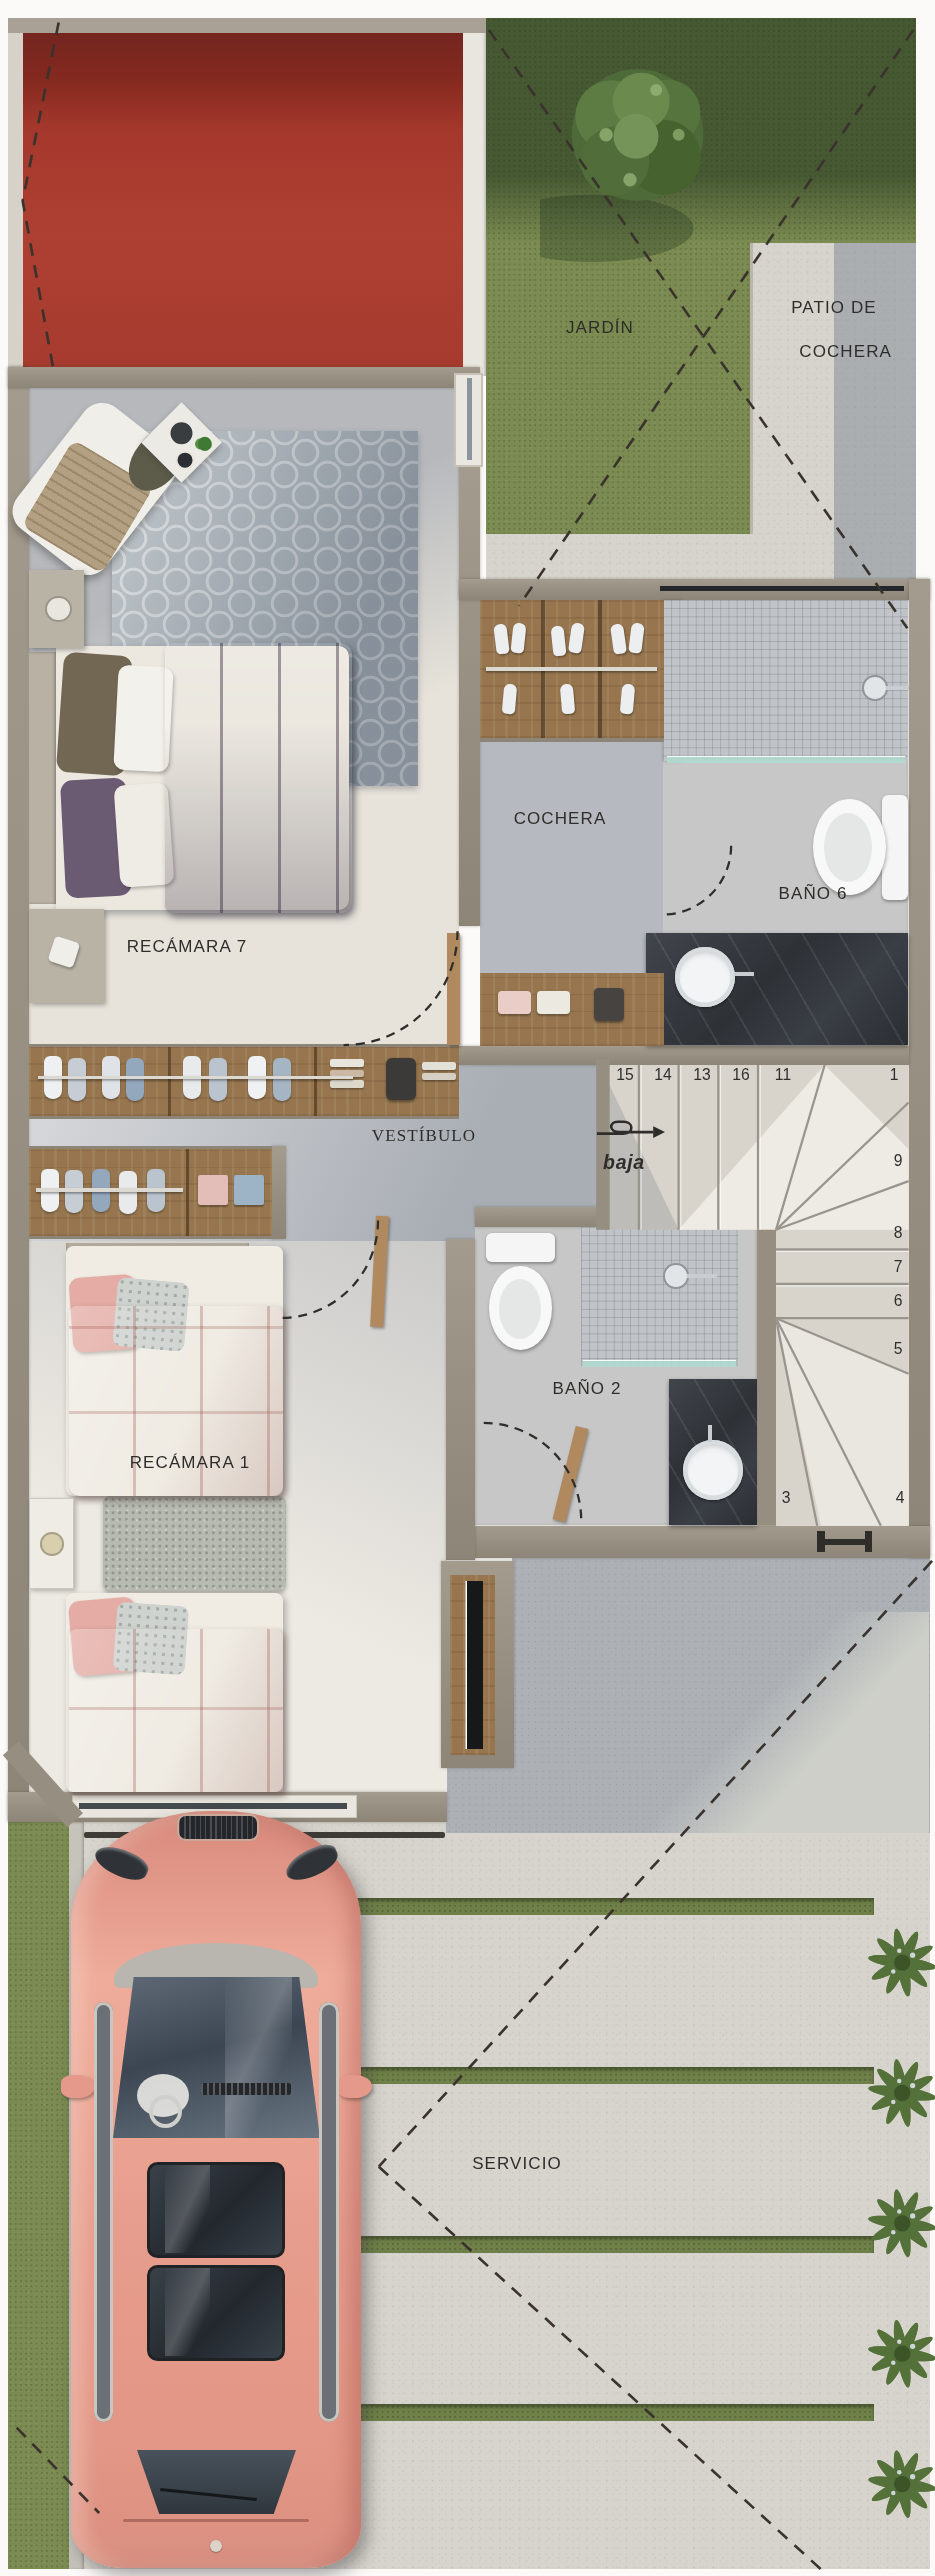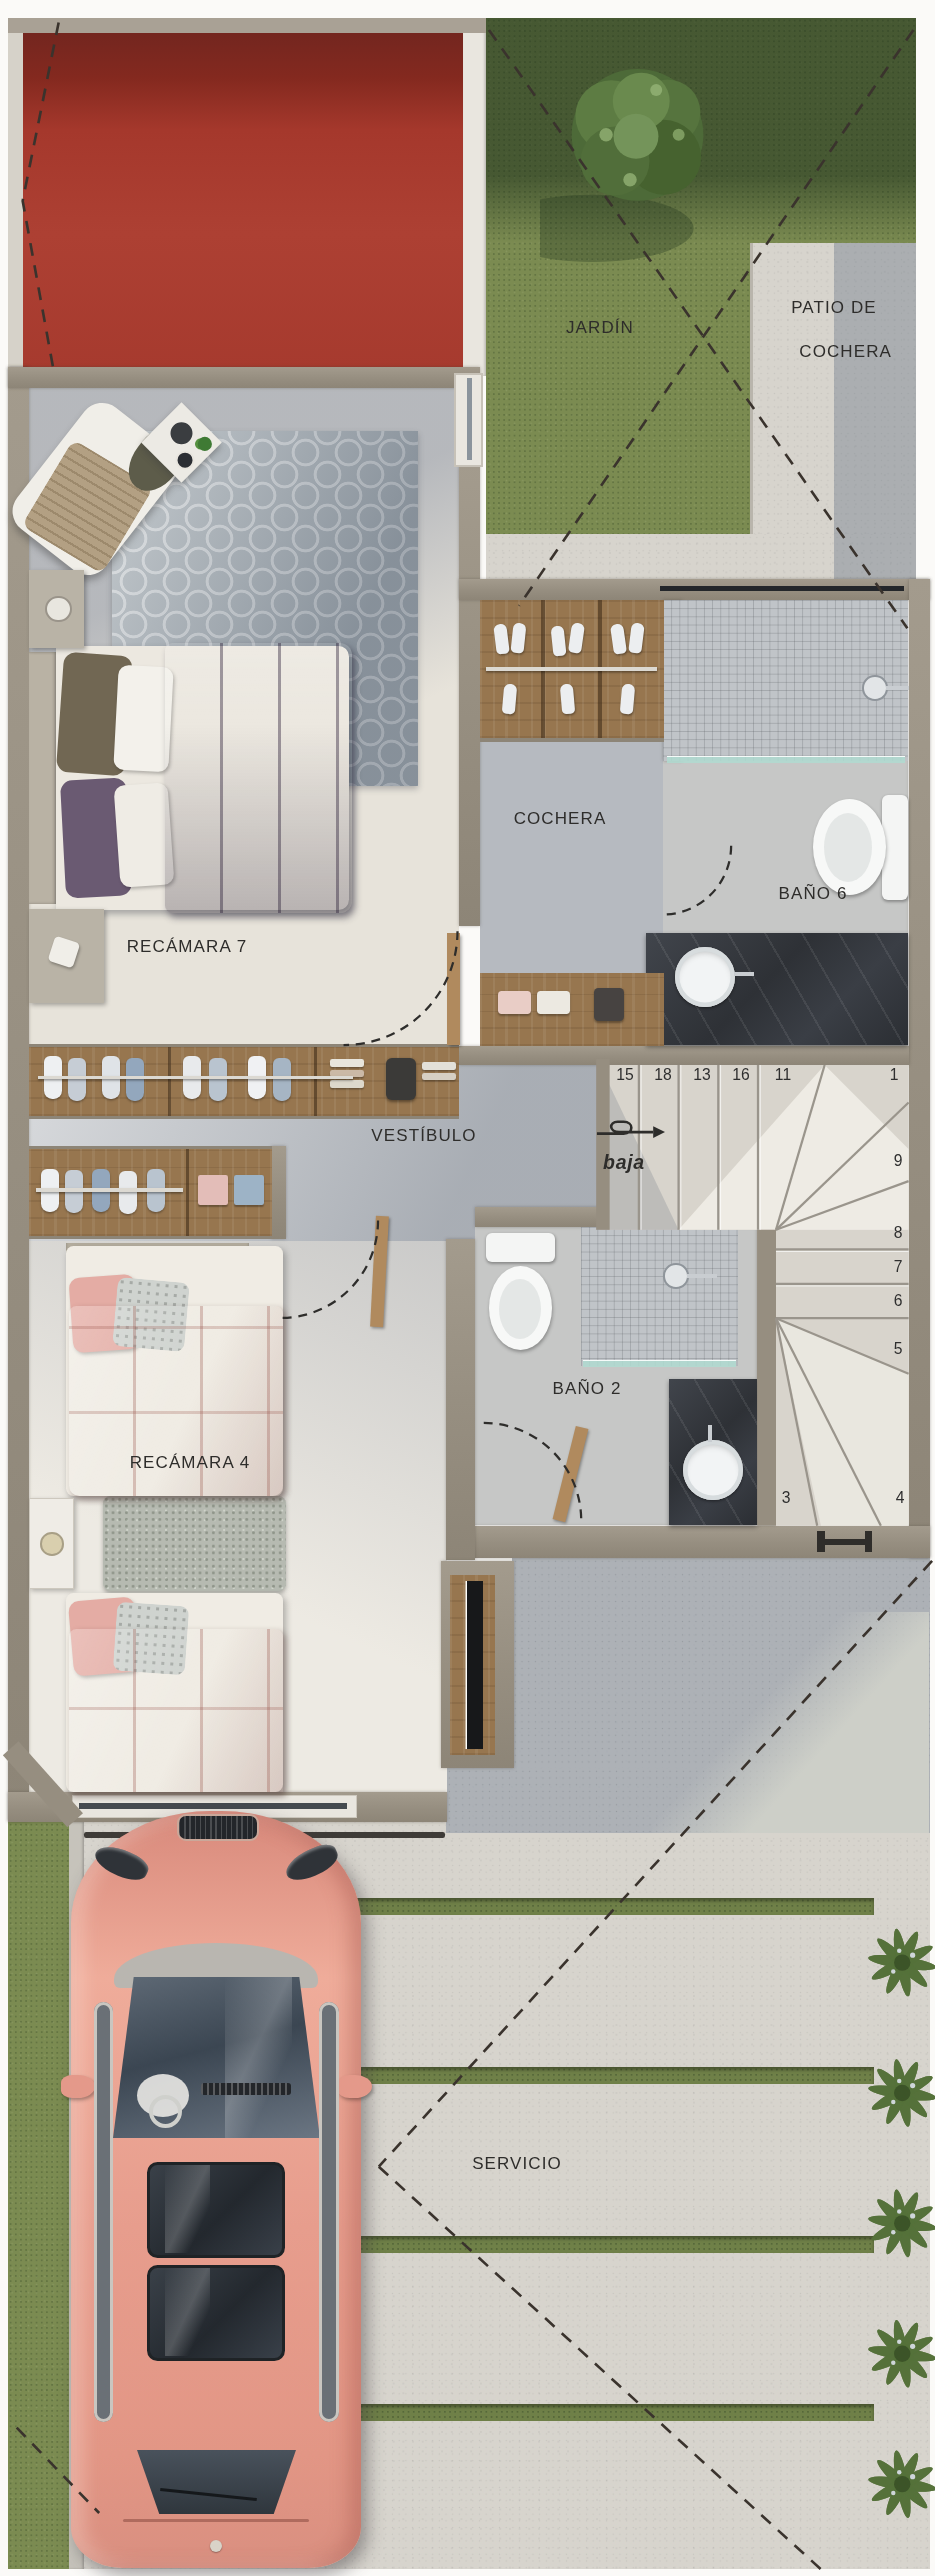--- a/index.html
+++ b/index.html
@@ -473,21 +473,21 @@
     <div class="bowl" style="left:0;top:6px;width:73px;height:96px;"></div>
     <div class="seat" style="left:10.5px;top:19.5px;width:48px;height:69px;"></div>
   </div>
   <div class="vanity abs" style="left:646px;top:933px;width:262px;height:112px;z-index:23;">
     <div class="vein"></div>
     <div class="basin" style="left:28.5px;top:13.5px;width:60px;height:60px;"></div>
     <div class="faucet" style="left:88px;top:39px;width:19.5px;height:3.7px;"></div>
   </div>
   <div class="lbl" style="left:813px;top:894px;">BAÑO 6</div>
 
-  <div class="lbl" style="left:424px;top:1136px;">VESTÍBULO</div>
+  <div class="lbl" style="left:424px;top:1136px;font-family:Liberation Serif, serif;">VESTÍBULO</div>
   <div class="abs doorleaf-r3" style="left:373px;top:1216px;height:111px;transform:rotate(3deg);z-index:26;"></div>
 
   <div class="abs stairs-wrap">
     <svg width="315" height="469" viewBox="0 0 420 626">
       <rect x="5" y="8" width="412" height="220" fill="#d8d4cc"></rect>
       <rect x="240" y="228" width="177" height="395" fill="#d8d4cc"></rect>
       <polygon points="110,228 305,8 417,120 417,228" fill="rgba(248,245,238,.7)"></polygon>
       <polygon points="5,8 110,228 5,228" fill="rgba(118,124,136,.28)"></polygon>
       <polygon points="240,346 417,420 417,623 300,623" fill="rgba(248,245,238,.55)"></polygon>
       <rect x="0" y="0" width="18" height="228" fill="#968e80"></rect>
@@ -512,21 +512,21 @@
           <line x1="113" y1="8" x2="113" y2="228"></line>
         <line x1="166" y1="8" x2="166" y2="228"></line>
           <line x1="219" y1="8" x2="219" y2="228"></line>
         <line x1="240" y1="257" x2="417" y2="257"></line>
           <line x1="240" y1="303" x2="417" y2="303"></line>
       </g>
     </svg>
   </div>
 
   <span class="snum" style="left:625px;top:1075px;">15</span>
-  <span class="snum" style="left:663px;top:1075px;">18</span>
+  <span class="snum" style="left:663px;top:1075px;">14</span>
   <span class="snum" style="left:702px;top:1075px;">13</span>
   <span class="snum" style="left:741px;top:1075px;">16</span>
   <span class="snum" style="left:783px;top:1075px;">11</span>
   <span class="snum" style="left:894px;top:1075px;">1</span>
   <span class="snum" style="left:898px;top:1161px;">9</span>
   <span class="snum" style="left:898px;top:1233px;">8</span>
   <span class="snum" style="left:898px;top:1267px;">7</span>
   <span class="snum" style="left:898px;top:1301px;">6</span>
   <span class="snum" style="left:898px;top:1349px;">5</span>
   <span class="snum" style="left:900px;top:1498px;">4</span>
@@ -569,21 +569,21 @@
   <div class="beds abs" style="left:66px;top:1593px;width:219px;height:199px;z-index:25;">
     <div class="mat" style="left:0;top:0;width:217px;height:199px;"></div>
     <div class="pilA" style="left:4.5px;top:6px;width:66px;height:75px;transform:rotate(-5deg);"></div>
     <div class="pilB" style="left:49px;top:10.5px;width:72px;height:69px;transform:rotate(4deg);"></div>
     <div class="duv" style="left:3px;top:36px;width:214px;height:163px;border-radius:7.5px 7.5px 0 0;"></div>
   </div>
   <div class="abs wall tvniche" style="z-index:21;">
     <div class="wood"></div>
     <div class="tv"></div>
   </div>
-  <div class="lbl" style="left:190px;top:1463px;">RECÁMARA 4</div>
+  <div class="lbl" style="left:190px;top:1463px;">RECÁMARA 1</div>
 
   <div class="abs car">
     <div class="body"></div>
     <div class="grille"></div>
     <div class="hl" style="left:22.5px;top:39px;transform:rotate(24deg);"></div>
     <div class="hl" style="right:22.5px;top:39px;transform:rotate(-24deg);"></div>
     <div class="cowl"></div>
     <div class="ws">
       <div class="glint"></div>
       <div class="dashwhite"></div>

